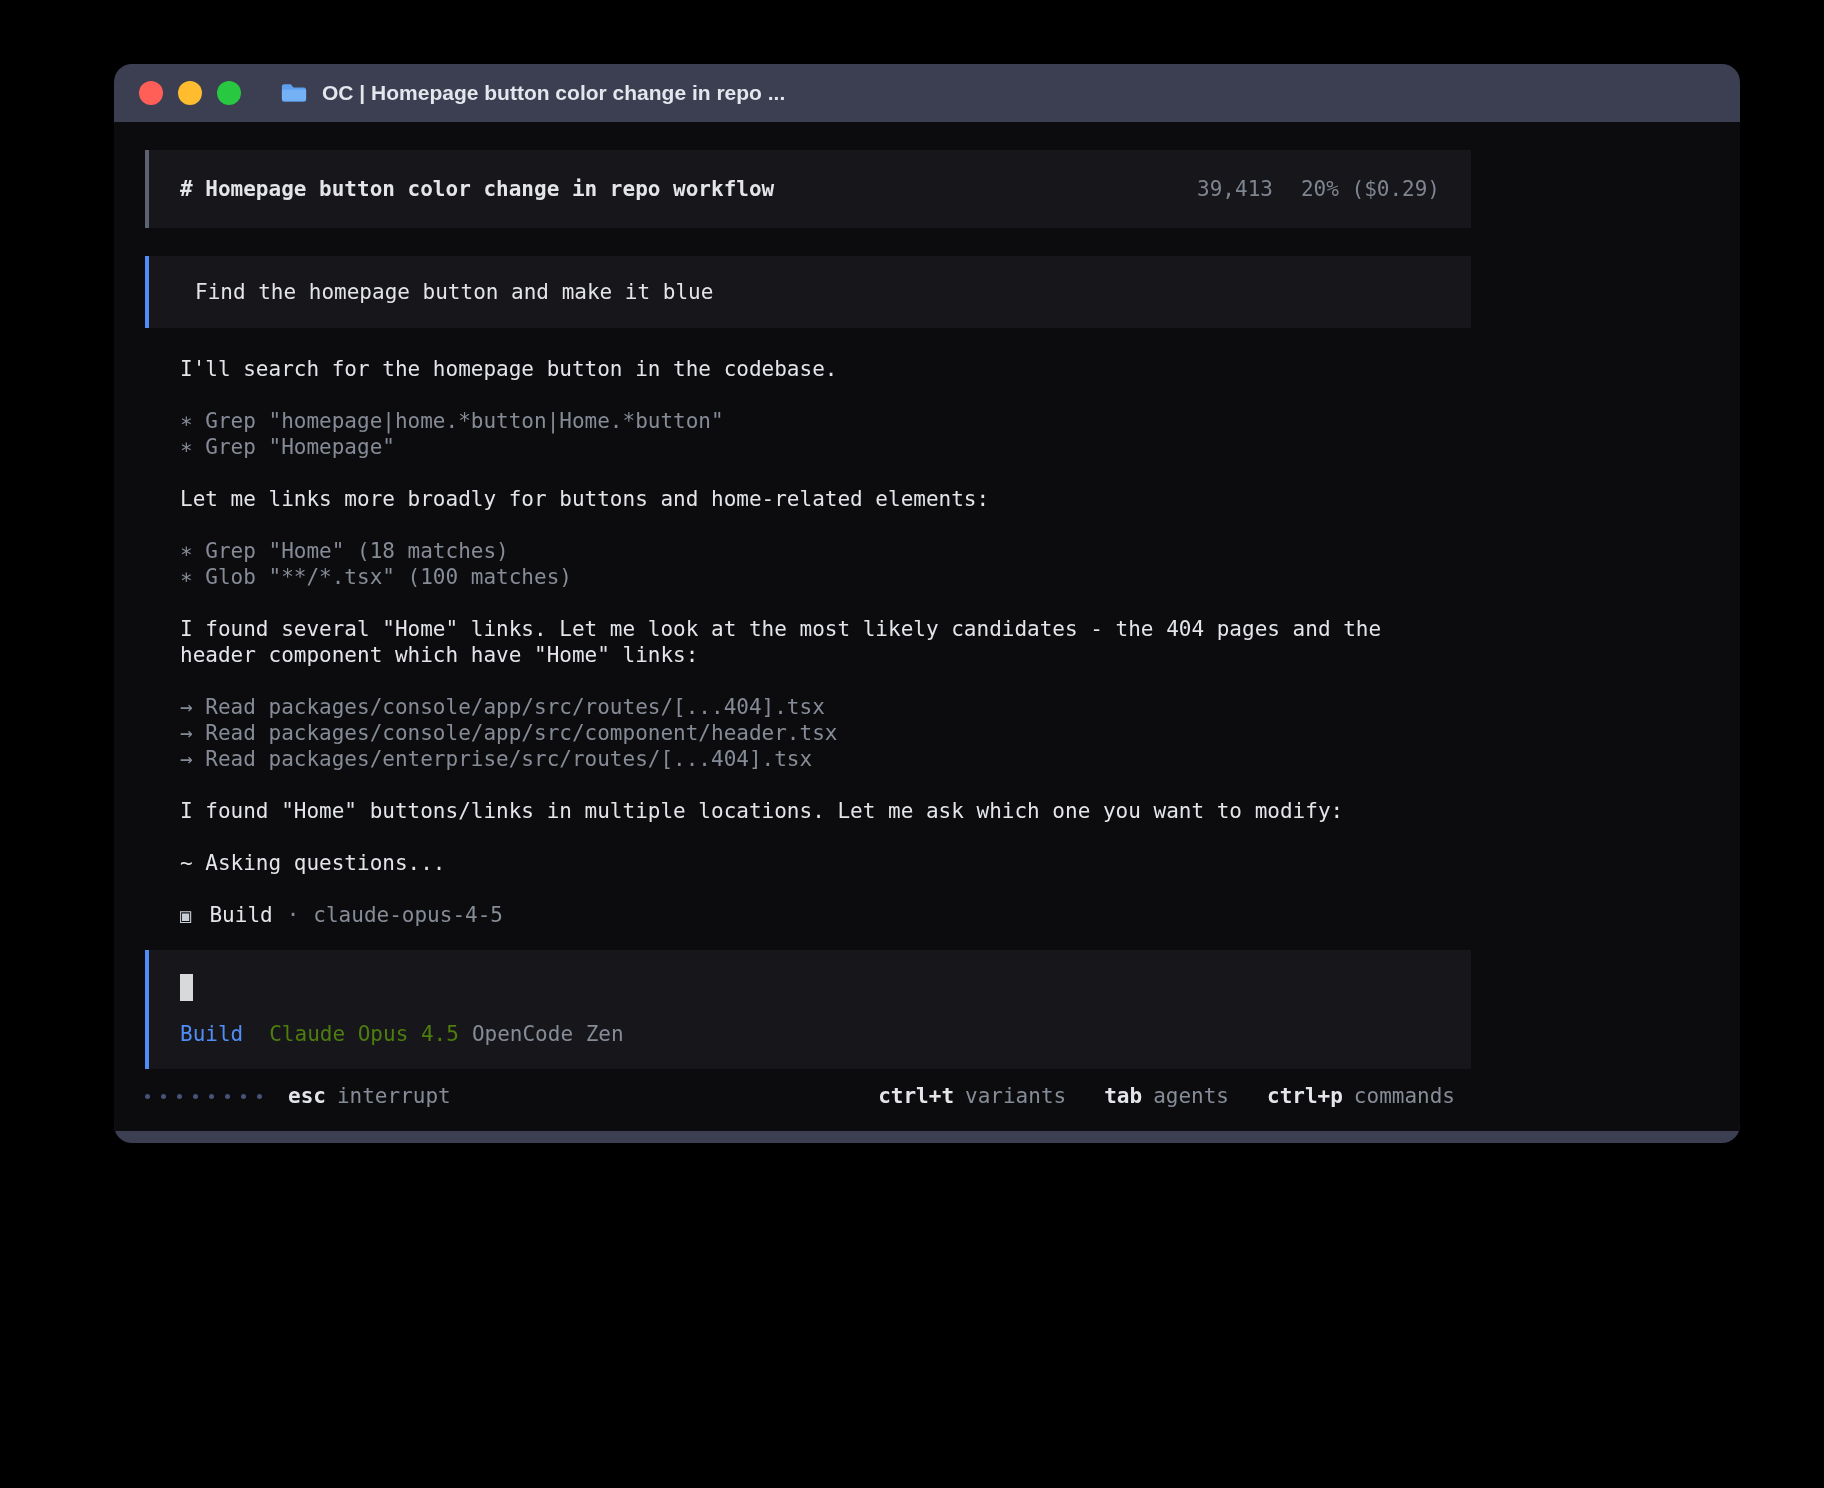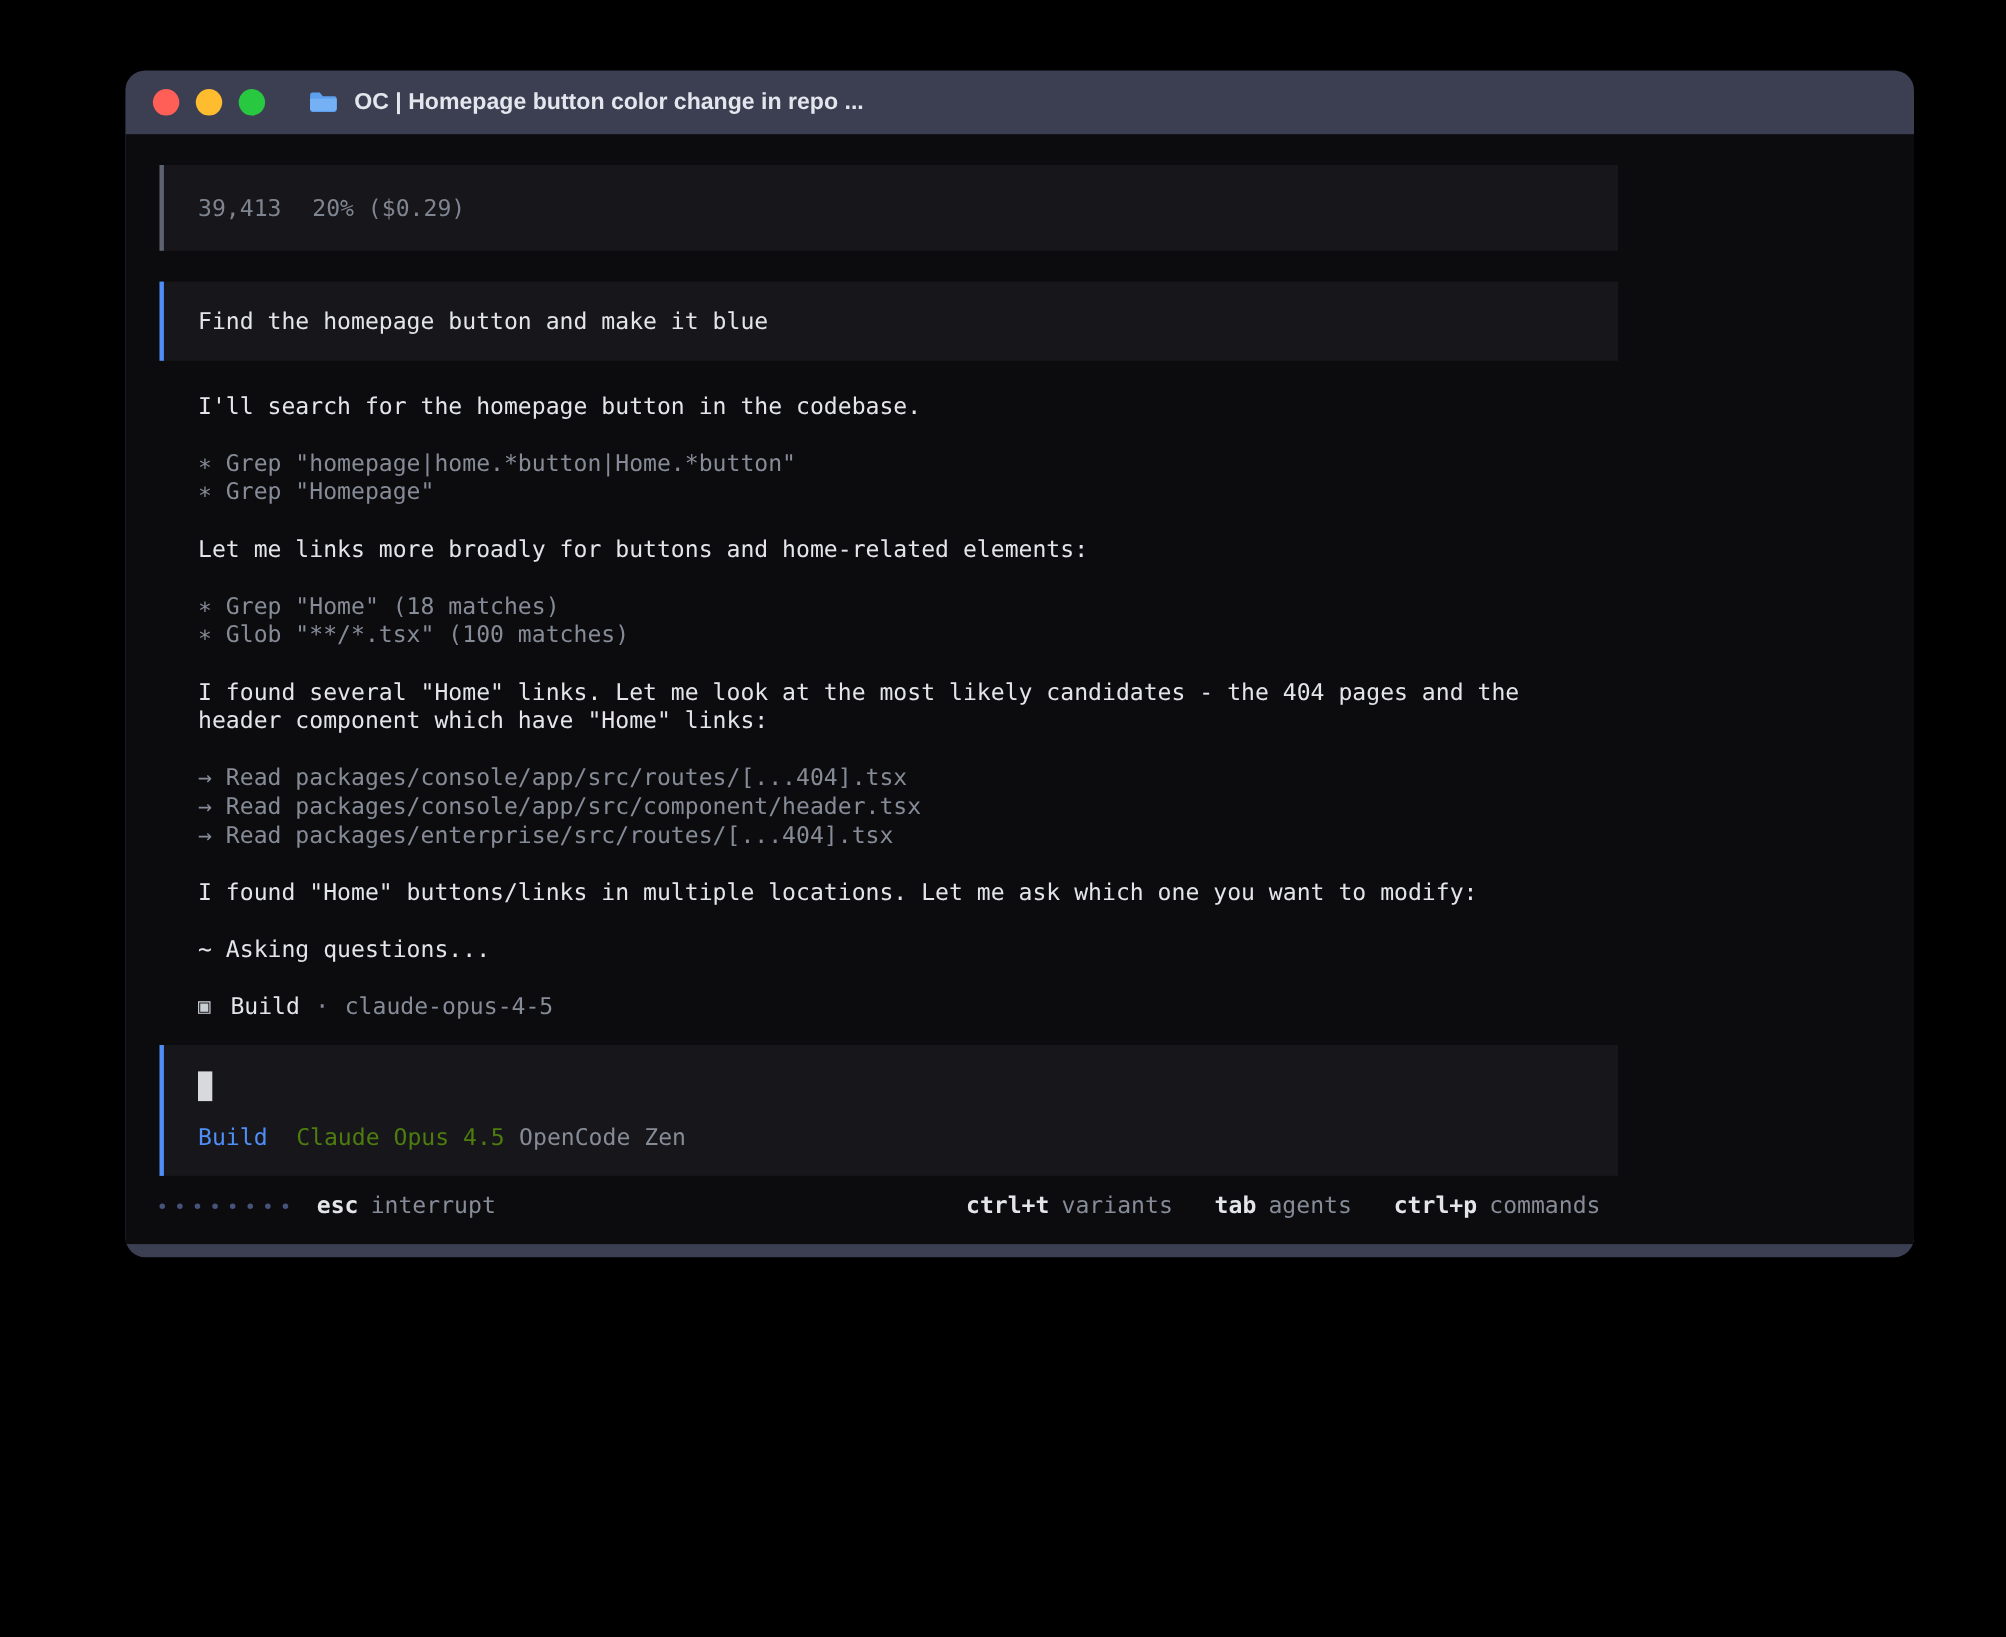--- a/index.html
+++ b/index.html
@@ -28,21 +28,21 @@
   .column {
     width:1326px; margin-left:31px;
     font-size:21px; line-height:26px; color:#e3e5e9;
   }
 
   .band {
     background:#17171b; border-left:4px solid #5d6370;
     padding:26px 31px; display:flex; justify-content:space-between;
   }
   .band.header-band { margin-top:28px; }
-  .band.user-band { margin-top:28px; border-left-color:#4f8ef7; padding:23px 31px;align-items:center; }
+  .band.user-band { margin-top:28px; border-left-color:#4f8ef7; padding:23px 46px;align-items:center; }
   .band .bold { font-weight:bold; }
   .hdr-right { color:#7f8590; display:flex; gap:28px; }
 
   .transcript { margin-top:28px; padding-left:35px; }
   .transcript .t, .transcript .g { white-space:pre-wrap; max-width:1250px; }
   .g { color:#868c97; }
   .sp { height:26px; }
 
   .status-row { display:flex; align-items:center; margin-top:0; }
   .st-icon { color:#c9cdd4; font-size:19px; margin-right:18px; }
@@ -86,20 +86,21 @@
         <path d="M1 7 H23 v8 a2 2 0 0 1 -2 2 H3 a2 2 0 0 1 -2-2 Z" fill="#74b2f5"></path>
       </svg>
     </span>
     <span class="win-title">OC | Homepage button color change in repo ...</span>
   </div>
 
   <div class="content">
     <div class="column">
 
       <div class="band header-band">
+        <span class="bold"># Homepage button color change in repo workflow</span>
         <span class="hdr-right">
           <span>39,413</span>
           <span>20% ($0.29)</span>
         </span>
       </div>
 
       <div class="band user-band">
         <span>Find the homepage button and make it blue</span>
       </div>
 

